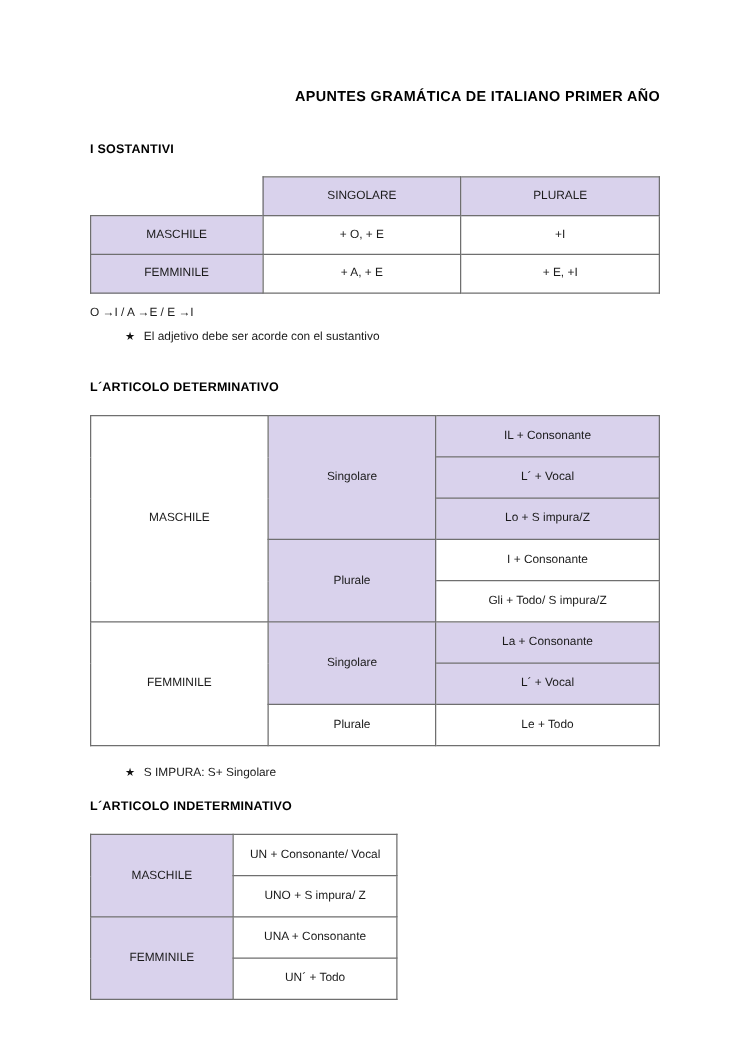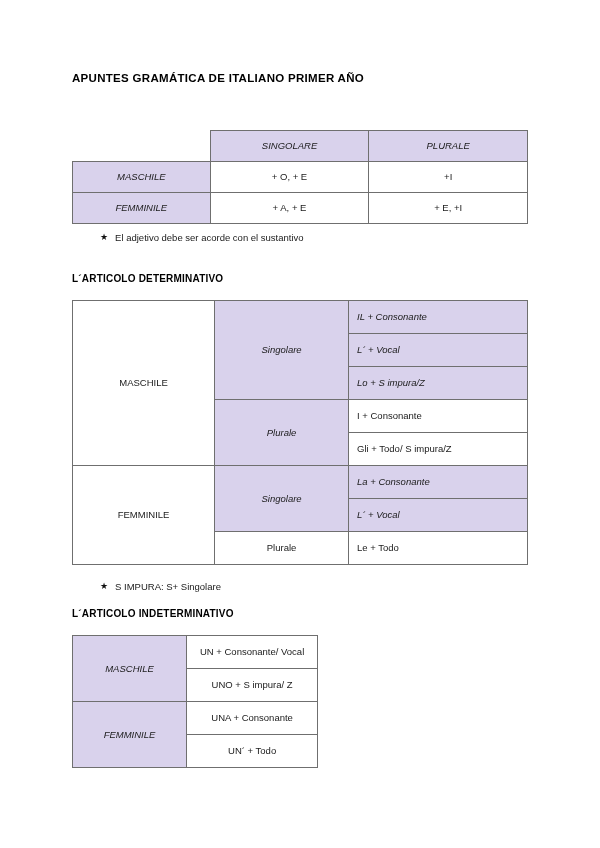--- a/index.html
+++ b/index.html
@@ -16,21 +16,21 @@
     overflow: hidden;
   }
   .page {
     width: 600px;
     height: 848px;
     box-sizing: border-box;
     padding: 60px 72px 40px 72px;
     position: relative;
   }
   .doc-title {
-    text-align: left;
+    text-align: right;
     font-size: 11.5px;
     font-weight: bold;
     letter-spacing: 0.3px;
     margin: 12px 0 0 0;
     color: #000;
   }
   .section-heading {
     font-size: 10px;
     font-weight: bold;
     color: #000;
@@ -44,21 +44,21 @@
     border-collapse: collapse;
     font-size: 9.5px;
     color: #1a1a1a;
   }
   table.grid td {
     border: 1px solid #6f6f6f;
     padding: 5px 8px;
     vertical-align: middle;
     line-height: 1.25;
   }
-  .lav { background: #d9d2ec; font-style: italic; }
+  .lav { background: #d9d2ec; }
   .center { text-align: center; }
   .nobord { border: none !important; background: transparent; }
 
   
   #tbl-sostantivi { width: 100%; table-layout: fixed; }
   #tbl-sostantivi td { height: 20px; }
   #tbl-sostantivi .col-label { width: 30%; }
   #tbl-sostantivi .col-sing { width: 35%; }
   #tbl-sostantivi .col-plur { width: 35%; }
 
@@ -75,37 +75,38 @@
     align-items: center;
     gap: 7px;
   }
   .star { font-size: 9px; color: #111; line-height: 1; }
 
   
   #tbl-determinativo { width: 100%; table-layout: fixed; }
   #tbl-determinativo td { height: 22px; }
   #tbl-determinativo .c1 { width: 31%; text-align: center; }
   #tbl-determinativo .c2 { width: 29%; text-align: center; }
-  #tbl-determinativo .c3 { width: 40%; text-align: left; margin-left: 12px; }
+  #tbl-determinativo .c3 { width: 40%; text-align: center; margin-left: 12px; }
 
   
   #tbl-indeterminativo { width: 54%; table-layout: fixed; }
   #tbl-indeterminativo td { height: 22px; }
   #tbl-indeterminativo .c1 { width: 46%; text-align: center; }
   #tbl-indeterminativo .c2 { width: 54%; text-align: center; }
 </style>
 </head>
 <body>
 
 <div class="page">
 
   <h1 class="doc-title">APUNTES GRAMÁTICA DE ITALIANO PRIMER AÑO</h1>
 
   <div class="spacer-lg"></div>
 
+  <h2 class="section-heading">I SOSTANTIVI</h2>
 
   <div class="spacer-md"></div>
 
   <table class="grid" id="tbl-sostantivi">
     <tbody>
         <tr>
       <td class="col-label nobord"></td>
       <td class="col-sing lav center">SINGOLARE</td>
       <td class="col-plur lav center">PLURALE</td>
     </tr>
@@ -115,20 +116,21 @@
       <td class="col-plur center">+I</td>
     </tr>
     <tr>
       <td class="col-label lav center">FEMMINILE</td>
       <td class="col-sing center">+ A, + E</td>
       <td class="col-plur center">+ E, +I</td>
     </tr>
   </tbody>
     </table>
 
+  <p class="rule-line">O →I / A →E / E →I</p>
 
   <div class="bullet-line">
     <span class="star">★</span>
     <span>El adjetivo debe ser acorde con el sustantivo</span>
   </div>
 
   <div class="spacer-lg"></div>
 
   <h2 class="section-heading">L´ARTICOLO DETERMINATIVO</h2>
 

